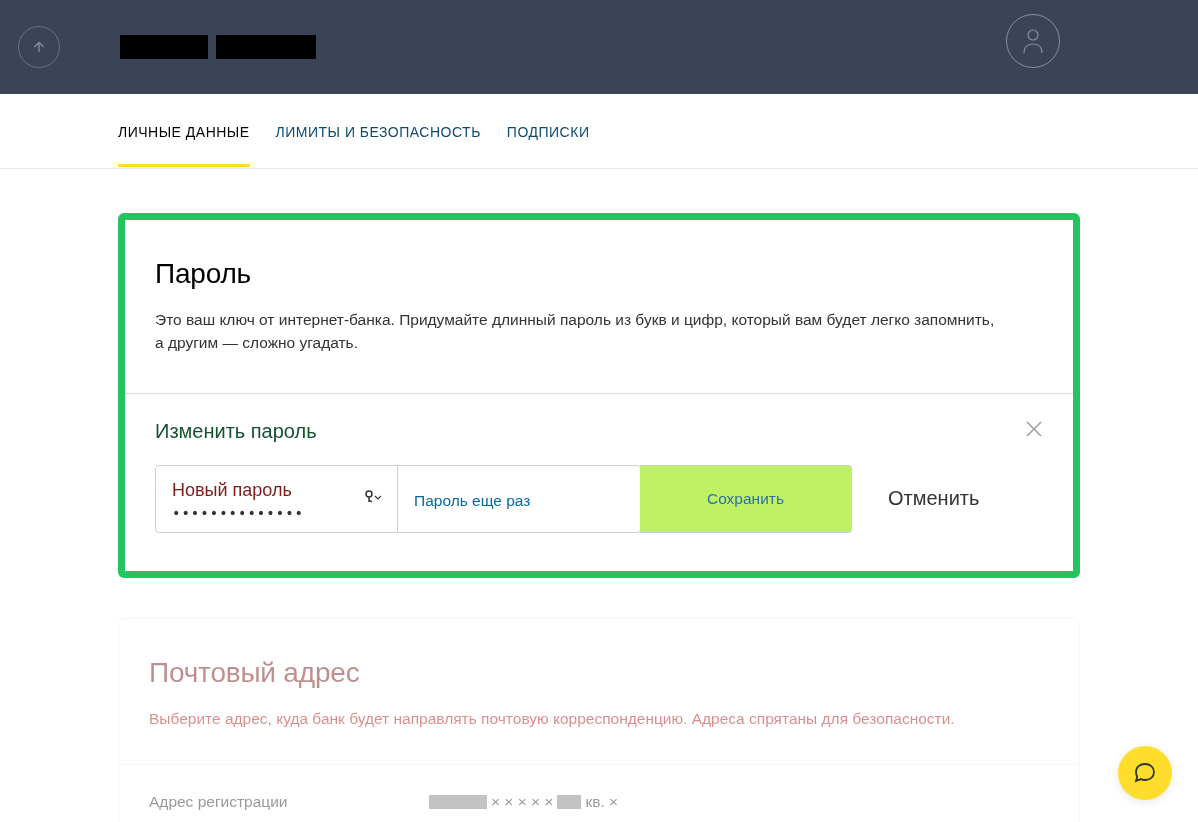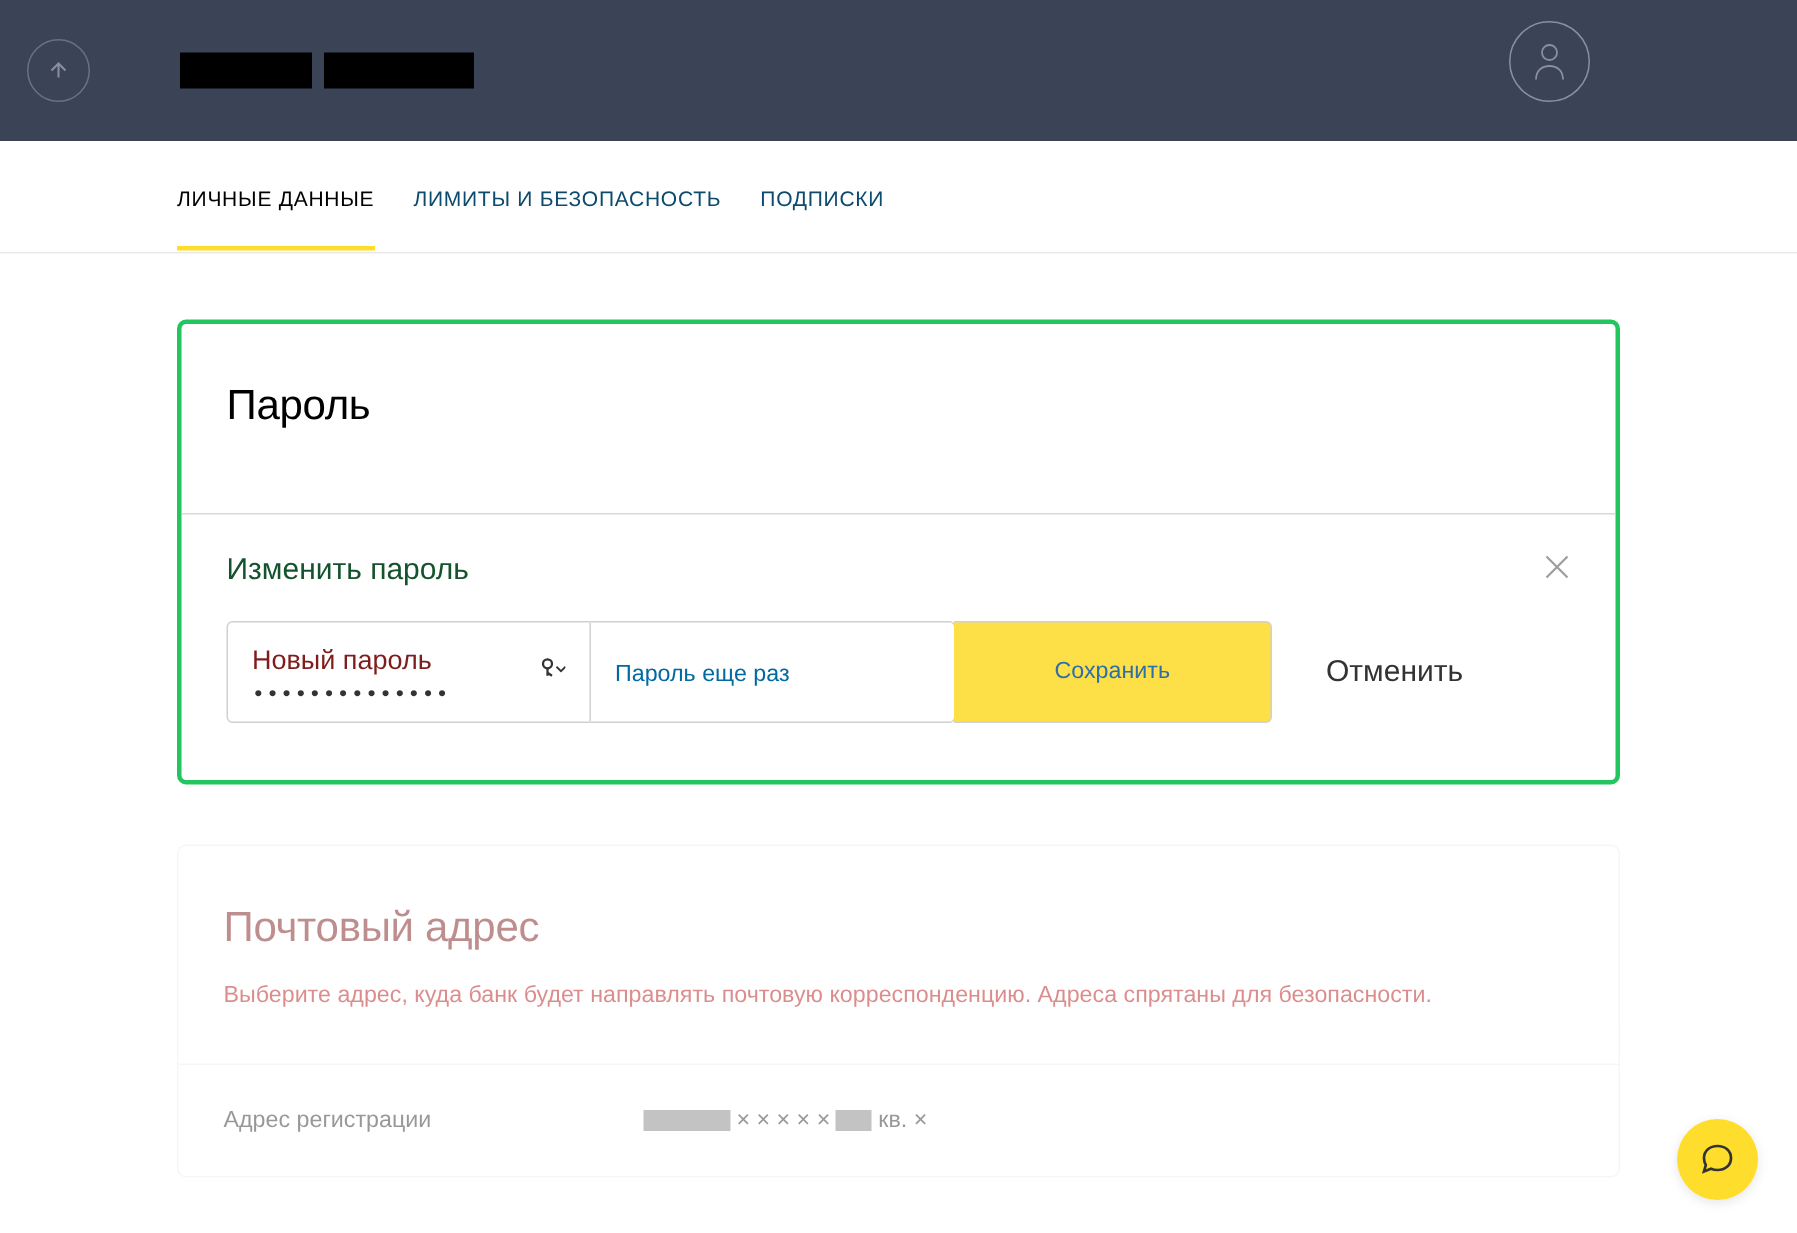--- a/index.html
+++ b/index.html
@@ -15,41 +15,41 @@
     .profile-circle { position: absolute; right: 138px; top: 14px; width: 54px; height: 54px; border: 1px solid #8a909e; border-radius: 50%; display: flex; align-items: center; justify-content: center; }
     .profile-circle svg { width: 24px; height: 28px; }
 
     .tabs { display: flex; padding-left: 118px; border-bottom: 1px solid #eaeaea; height: 75px; align-items: center; gap: 26px; }
     .tab { font-size: 14px; letter-spacing: 0.5px; font-weight: 500; padding: 28px 0 27px 0; cursor: pointer; position: relative; }
     .tab.active { color: #000; }
     .tab.active::after { content: ""; position: absolute; bottom: 0; left: 0; right: 0; height: 3px; background: #ffdd2d; }
     .tab.inactive { color: #0c4a6e; }
 
     .content { padding: 0 118px; margin-top: 44px; }
-    .card { border: 3px solid #22c55e; border-radius: 6px; overflow: hidden; }
+    .card { border: 7px solid #22c55e; border-radius: 6px; overflow: hidden; }
     .card-head { padding: 38px 30px 38px 30px; }
     .card-title { font-size: 28px; font-weight: 400; color: #000; margin-bottom: 18px; letter-spacing: -0.2px; }
     .card-desc { font-size: 15.5px; color: #333; line-height: 1.5; max-width: 850px; }
     .card-body { border-top: 1px solid #d8d8d8; padding: 26px 30px 38px 30px; position: relative; }
     .subtitle { font-size: 20px; color: #14532d; margin-bottom: 22px; }
     .close-x { position: absolute; top: 26px; right: 30px; width: 18px; height: 18px; cursor: pointer; }
     .close-x svg { width: 18px; height: 18px; }
 
     .form-row { display: flex; align-items: stretch; gap: 0; }
     .input-group { border: 1px solid #d0d0d0; border-radius: 4px; display: flex; height: 68px; overflow: hidden; }
     .input-box { position: relative; padding: 12px 16px 8px 16px; display: flex; flex-direction: column; justify-content: center; }
     .input-box-1 { width: 242px; border-right: 1px solid #d0d0d0; }
     .input-box-2 { width: 242px; }
     .floating-label { font-size: 18px; color: #7f1d1d; }
     .input-val { font-size: 14px; color: #333; margin-top: 4px; letter-spacing: 1px; font-family: monospace; }
     .placeholder-text { font-size: 15.5px; color: #0369a1; }
     .key-icon { position: absolute; right: 16px; top: 50%; transform: translateY(-50%); }
     .key-icon svg { width: 16px; height: 14px; }
 
-    .save-btn { width: 212px; border: 1px solid #d0d0d0; border-left: none; border-radius: 0 4px 4px 0; display: flex; align-items: center; justify-content: center; font-size: 15.5px; color: #2f6fa8; cursor: pointer; background: #fde047; margin-left: -1px; }
+    .save-btn { width: 212px; border: 1px solid #d0d0d0; border-left: none; border-radius: 0 4px 4px 0; display: flex; align-items: center; justify-content: center; font-size: 15.5px; color: #2f6fa8; cursor: pointer; background: #bef264; margin-left: -1px; }
     .cancel-btn { display: flex; align-items: center; justify-content: center; font-size: 20px; color: #333; cursor: pointer; padding: 0 36px; }
 
     .card-faded { border: 1px solid #eeeeee; border-radius: 6px; margin-top: 40px; padding: 38px 30px 0 30px; opacity: 0.5; }
     .card-faded .card-title { color: #7f1d1d; }
     .card-faded .card-desc { color: #b91c1c; }
     .addr-section { border-top: 1px solid #eee; margin: 34px -30px 0 -30px; padding: 28px 30px; display: flex; align-items: center; }
     .addr-label { font-size: 15.5px; color: #333; width: 280px; }
     .addr-val { font-size: 15.5px; color: #333; display: flex; align-items: center; gap: 4px; }
     .redact-block { display: inline-block; background: #888; height: 14px; }
     .redact-1 { width: 58px; }
@@ -83,20 +83,21 @@
   <div class="tab active">ЛИЧНЫЕ ДАННЫЕ</div>
   <div class="tab inactive">ЛИМИТЫ И БЕЗОПАСНОСТЬ</div>
   <div class="tab inactive">ПОДПИСКИ</div>
 </div>
 
 <div class="content">
 
   <div class="card">
     <div class="card-head">
       <h2 class="card-title">Пароль</h2>
+      <p class="card-desc">Это ваш ключ от интернет-банка. Придумайте длинный пароль из букв и цифр, который вам будет легко запомнить, а другим — сложно угадать.</p>
     </div>
     <div class="card-body">
       <div class="subtitle">Изменить пароль</div>
       <div class="close-x">
         <svg viewBox="0 0 18 18" stroke="#9e9e9e" stroke-width="1.5">
           <path d="M2 2l14 14M16 2L2 16"></path>
         </svg>
       </div>
       <div class="form-row">
         <div class="input-group">

